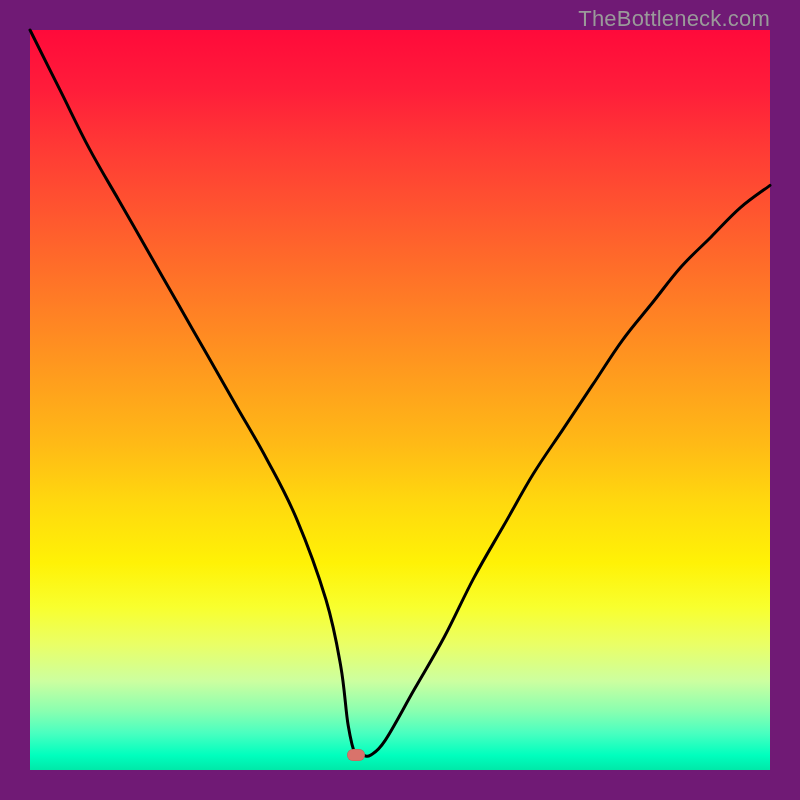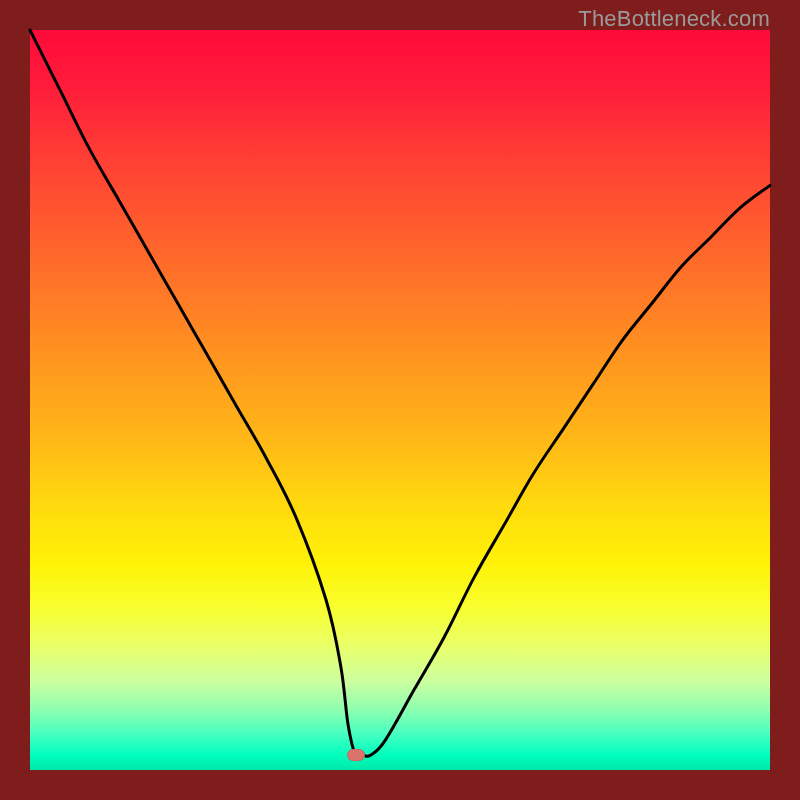--- a/index.html
+++ b/index.html
@@ -7,21 +7,21 @@
     padding: 0;
     width: 800px;
     height: 800px;
     background: #000;
     overflow: hidden;
     font-family: Arial, Helvetica, sans-serif;
   }
   .frame {
     position: absolute;
     inset: 0;
-    background: #7f1d1d;
+    background: #701a75;
   }
   .plot {
     position: absolute;
     left: 30px;
     top: 30px;
     width: 740px;
     height: 740px;
     
     background: linear-gradient(to bottom,
       #ff0a3a 0%,

